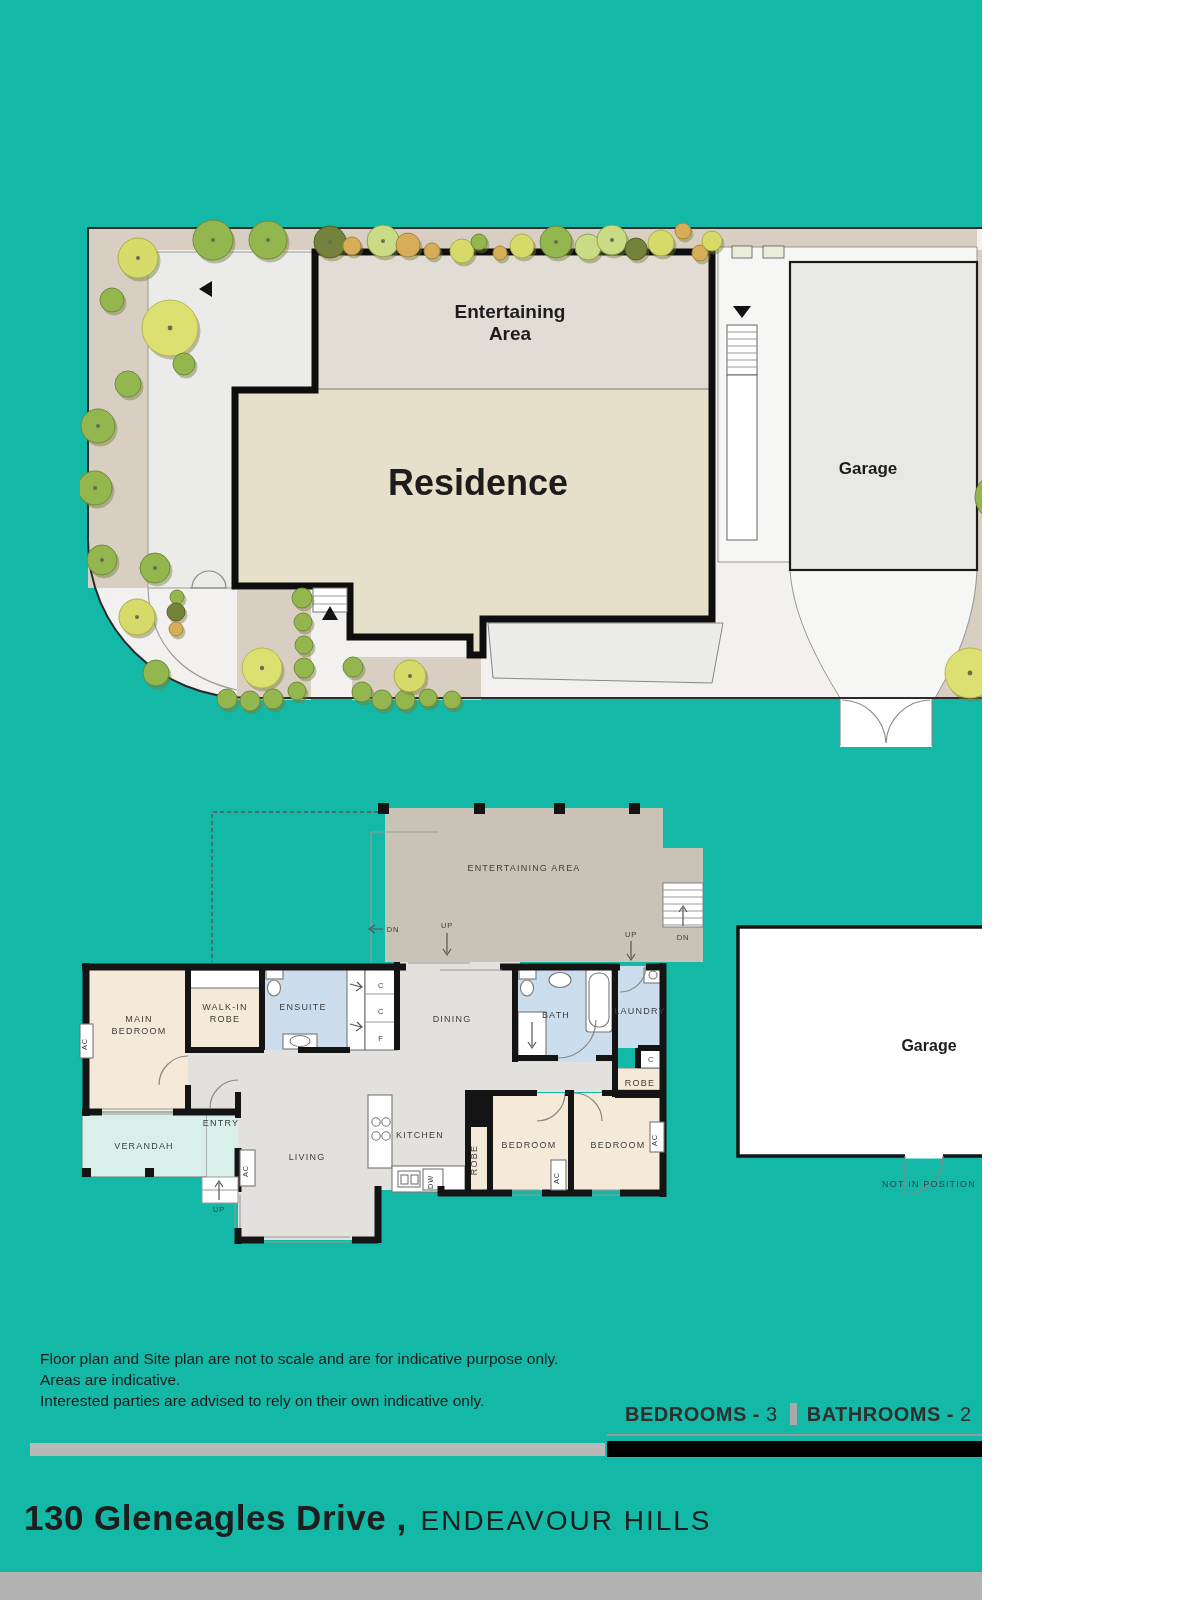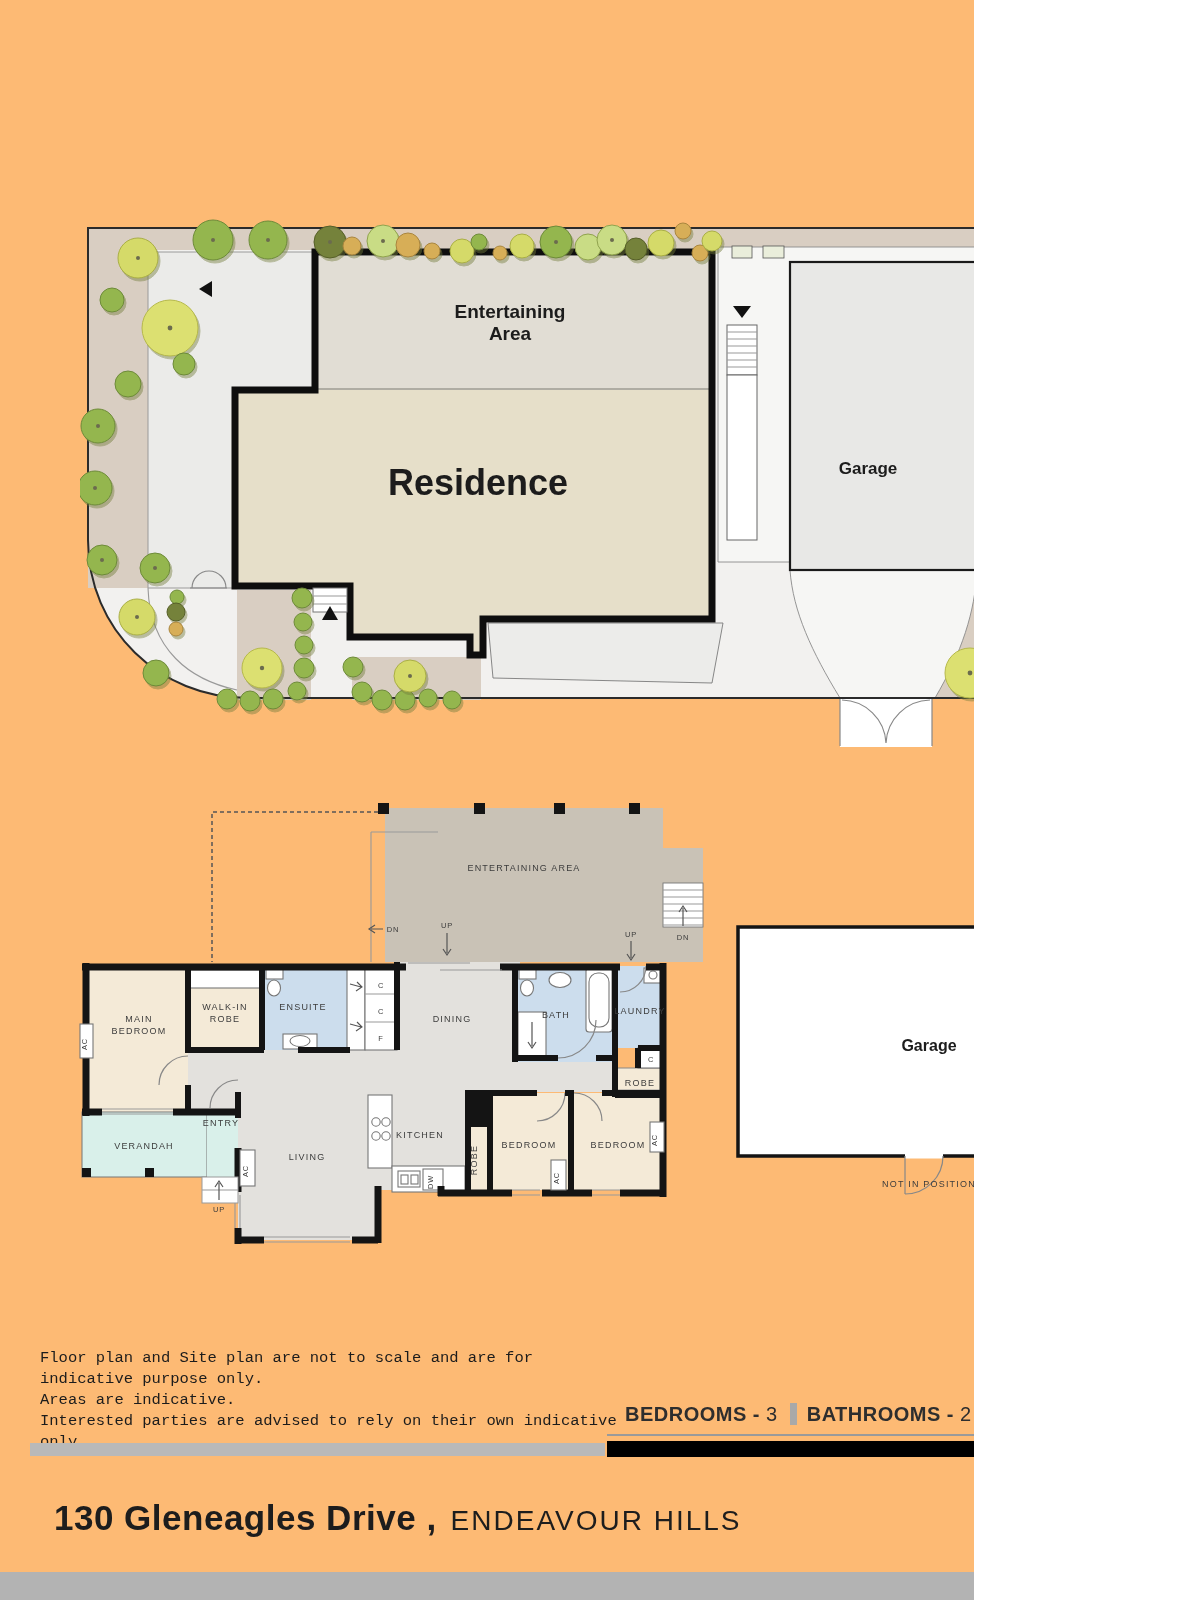--- a/index.html
+++ b/index.html
@@ -1,43 +1,43 @@
 <!DOCTYPE html>
 <html><head>
 <meta charset="utf-8">
 <style>
   html,body{margin:0;padding:0;background:#fff;}
-  #page{position:relative;width:974px;height:1600px;background:#fdba74;overflow:hidden;
-        font-family:"Liberation Sans",sans-serif;color:#222;}
+  #page{position:relative;width:974px;height:1600px;background:#14b8a6;overflow:hidden;
+        font-family:"Liberation Sans",sans-serif;color:#222;padding-left:8px;}
   svg text{font-family:"Liberation Sans",sans-serif;}
   .rl{font-size:9px;letter-spacing:1.2px;fill:#3c3c3c;text-anchor:middle;font-weight:500;}
   .rs{font-size:7.5px;letter-spacing:0.8px;fill:#3c3c3c;text-anchor:middle;}
   .sitelabel{fill:#1c1c1c;text-anchor:middle;font-weight:600;}
   .tree{filter:drop-shadow(2px 3px 0 rgba(115,125,60,.45));}
   .tg{fill:#94b64e;stroke:#6d8a39;stroke-width:1;}
   .ty{fill:#d5da69;stroke:#a9ae45;stroke-width:1;}
   .tyl{fill:#dce071;stroke:#b5b84a;stroke-width:1;}
   .to{fill:#d7ae57;stroke:#a9853e;stroke-width:1;}
   .td{fill:#75823b;stroke:#565f28;stroke-width:1;}
   .tb{fill:#c9dc85;stroke:#8fa24d;stroke-width:1;}
   .dot{fill:#6b6b4e;}
   .fix{fill:#fff;stroke:#777;stroke-width:1.1;}
   .thin{stroke:#999;stroke-width:1.1;fill:none;}
   .arc{stroke:#888;stroke-width:1.2;fill:none;}
   .disclaimer{position:absolute;left:40px;top:1348px;width:580px;font-size:15.5px;
-              line-height:21px;color:#1c1c1c;font-family:Liberation Mono, monospace;}
+              line-height:21px;color:#1c1c1c;}
   .bar{position:absolute;height:13px;}
   .stats{position:absolute;left:605px;top:1403px;width:420px;font-size:20px;font-weight:700;
          color:#2e2e2e;letter-spacing:0.5px;white-space:nowrap;margin-left:20px;}
   .stats .val{font-weight:400;}
   .sep{display:inline-block;width:7px;height:22px;background:#a9a9a9;vertical-align:middle;
        margin:0 10px 3px 12px;}
   .north-label{position:absolute;left:1000px;top:1403px;width:96px;text-align:right;
                font-size:20px;font-weight:700;color:#1c1c1c;letter-spacing:1px;margin-top:28px;}
-  .address{position:absolute;left:54px;top:1498px;white-space:nowrap;color:#1d1d1d;}
+  .address{position:absolute;left:24px;top:1498px;white-space:nowrap;color:#1d1d1d;}
   .address .street{font-size:35px;font-weight:700;letter-spacing:0.5px;}
   .address .suburb{font-size:28px;font-weight:400;letter-spacing:2px;margin-left:14px;}
 </style>
 </head>
 <body>
 
 <div id="page">
 
   <svg style="position:absolute;left:80px;top:215px" width="1010" height="545" viewBox="80 215 1010 545">
 

